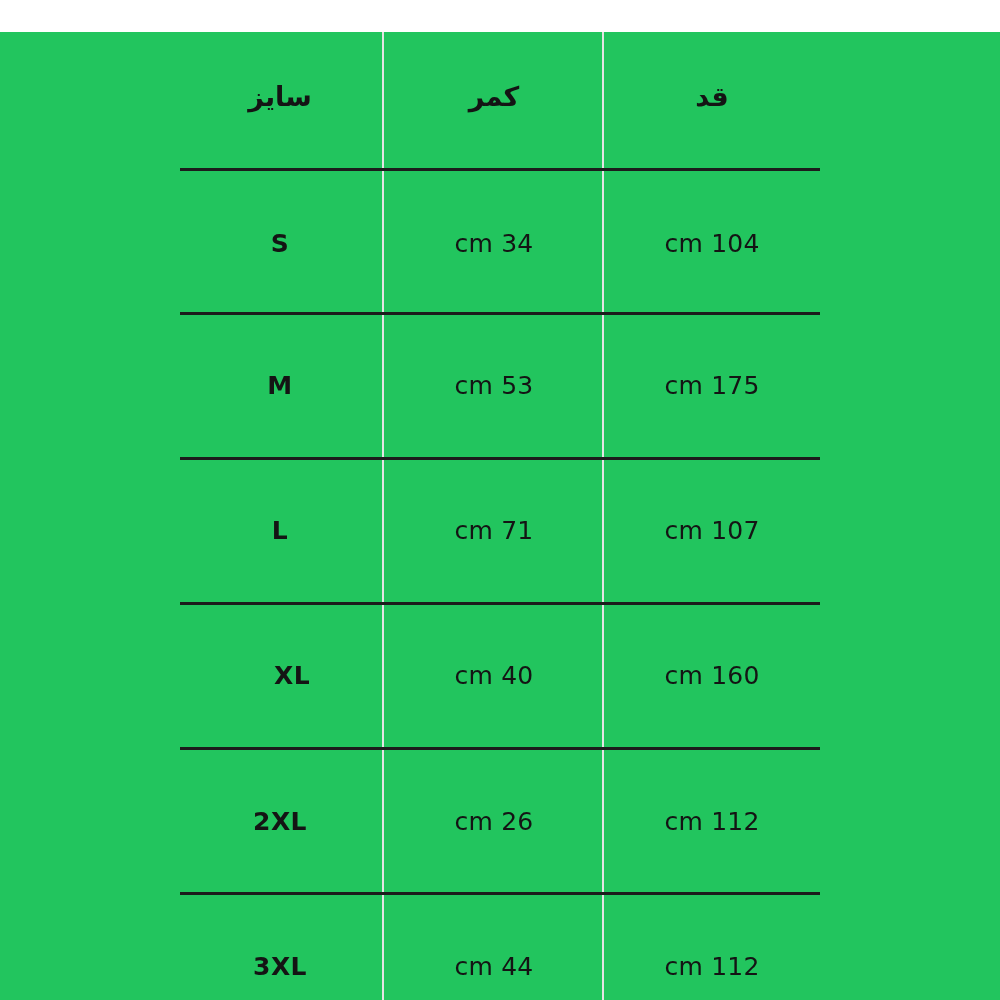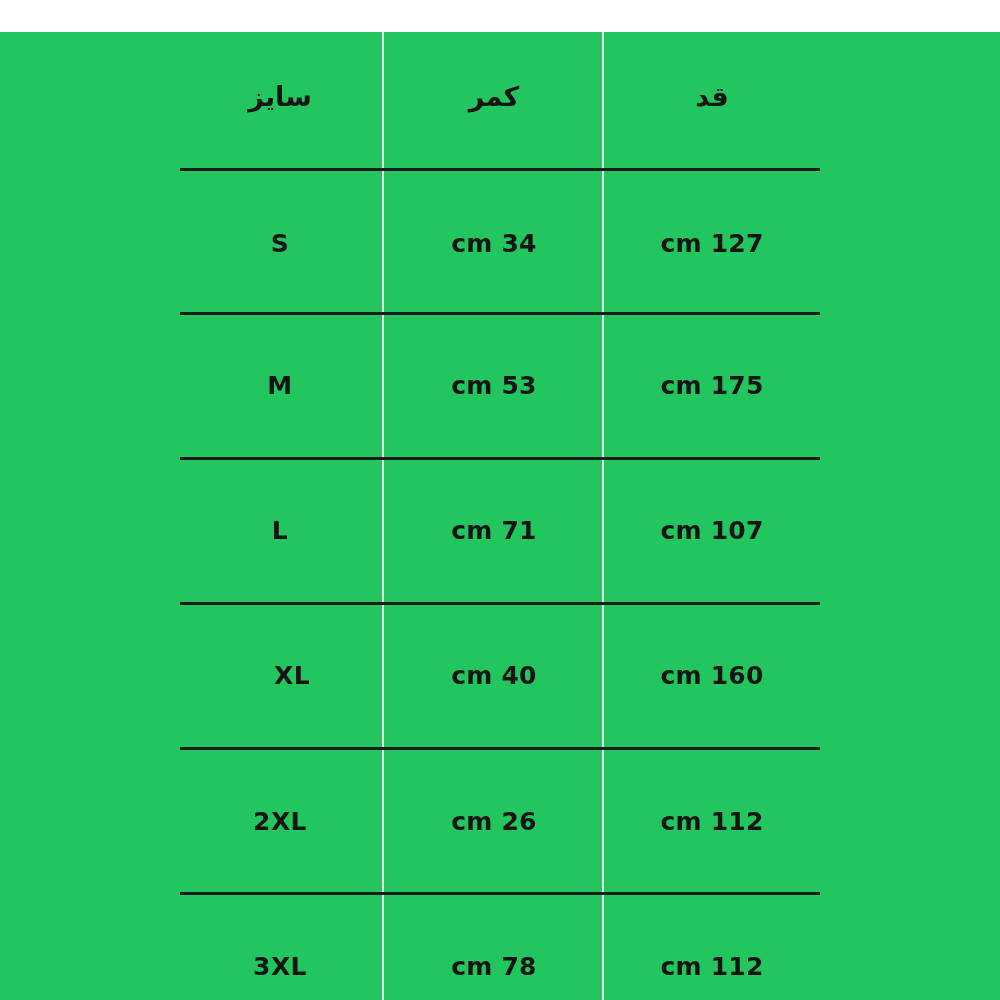--- a/index.html
+++ b/index.html
@@ -57,21 +57,21 @@
     direction: rtl;
   }
 
   .cell.size-label {
     font-weight: 700;
     font-size: 25px;
     letter-spacing: 0.4px;
   }
 
   .cell.measure {
-    font-weight: 700;
+    font-weight: 400;
     font-size: 25px;
     letter-spacing: 0.2px;
   }
 </style>
 </head>
 <body>
 
 <div id="size-chart">
 
   <div class="col-divider v1"></div>
@@ -83,35 +83,35 @@
   <div class="row-rule" style="top:570px"></div>
   <div class="row-rule" style="top:715px"></div>
   <div class="row-rule" style="top:860px"></div>
 
   <div class="cell header" style="left:280px; top:64px">سایز</div>
   <div class="cell header" style="left:494px; top:64px">کمر</div>
   <div class="cell header" style="left:712px; top:64px">قد</div>
 
   <div class="cell size-label" style="left:280px; top:211px">S</div>
   <div class="cell measure" style="left:494px; top:211px">34 cm</div>
-  <div class="cell measure" style="left:712px; top:211px">127 cm</div>
+  <div class="cell measure" style="left:712px; top:211px">104 cm</div>
 
   <div class="cell size-label" style="left:280px; top:353px">M</div>
   <div class="cell measure" style="left:494px; top:353px">53 cm</div>
   <div class="cell measure" style="left:712px; top:353px">175 cm</div>
 
   <div class="cell size-label" style="left:280px; top:498px">L</div>
   <div class="cell measure" style="left:494px; top:498px">71 cm</div>
   <div class="cell measure" style="left:712px; top:498px">107 cm</div>
 
   <div class="cell size-label" style="left:292px; top:643px">XL</div>
   <div class="cell measure" style="left:494px; top:643px">40 cm</div>
   <div class="cell measure" style="left:712px; top:643px">160 cm</div>
 
   <div class="cell size-label" style="left:280px; top:789px">2XL</div>
   <div class="cell measure" style="left:494px; top:789px">26 cm</div>
   <div class="cell measure" style="left:712px; top:789px">112 cm</div>
 
   <div class="cell size-label" style="left:280px; top:934px">3XL</div>
-  <div class="cell measure" style="left:494px; top:934px">78 cm</div>
+  <div class="cell measure" style="left:494px; top:934px">44 cm</div>
   <div class="cell measure" style="left:712px; top:934px">112 cm</div>
 
 </div>
 
 </body></html>

